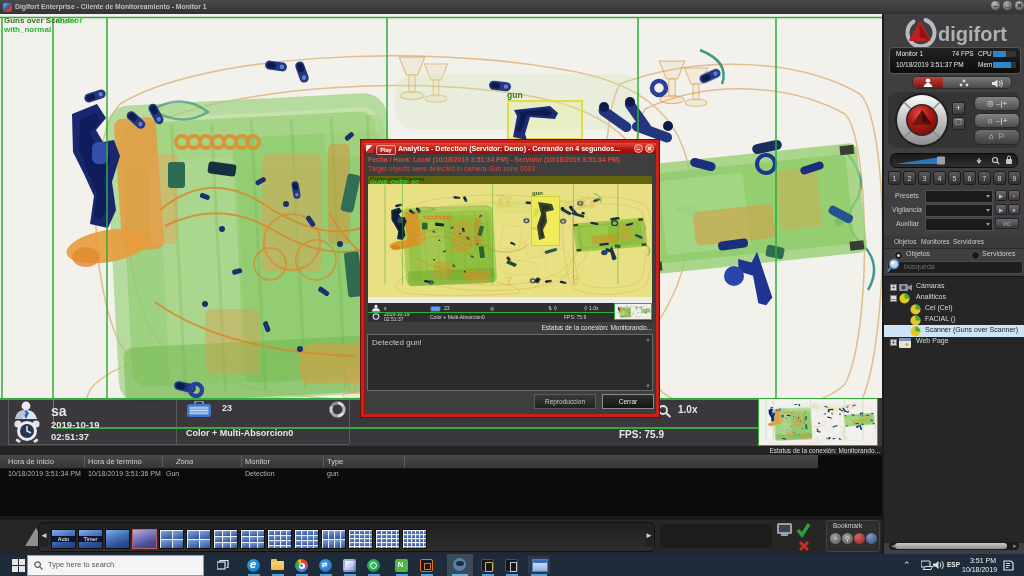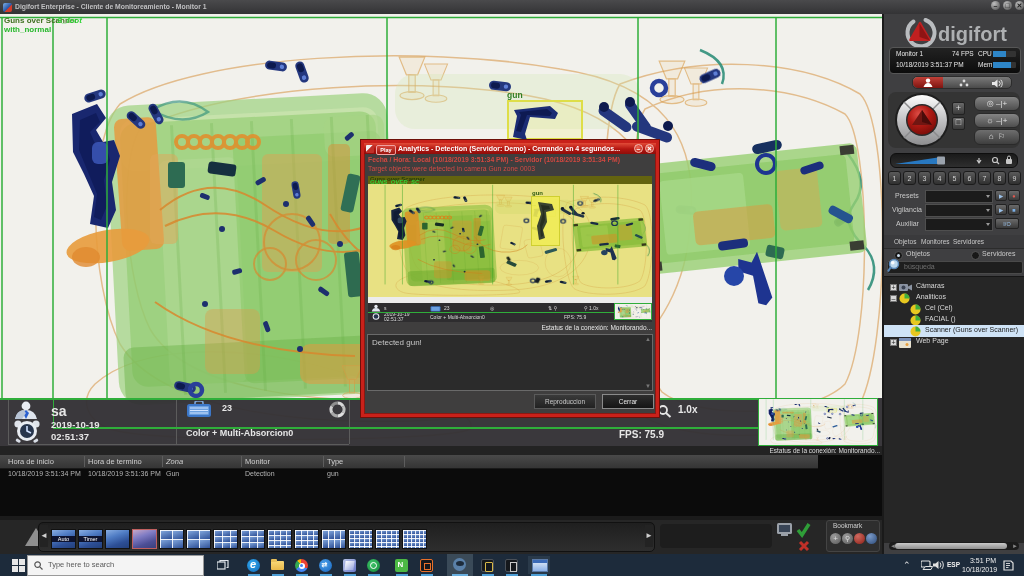--- a/index.html
+++ b/index.html
@@ -327,21 +327,21 @@
         </svg>
   </div>
 </div>
 <div class="abs" style="left:0;top:446px;width:882px;height:9px;background:#232323;"></div>
 <div class="abs" style="left:656px;top:446.5px;width:224px;height:8px;color:#dcdcdc;font-size:6.5px;text-align:right;">Estatus de la conexión: Monitorando...</div>
 
 <div id="etable" class="abs">
   <div id="ethead">
     <span style="left:8px;">Hora de inicio</span>
     <span style="left:88px;">Hora de termino</span>
-    <span style="left:166px;font-style:italic;">Zona</span>
+    <span style="left:176px;font-style:italic;">Zona</span>
     <span style="left:245px;">Monitor</span>
     <span style="left:327px;">Type</span>
     <i style="left:84px;"></i>
         <i style="left:162px;"></i>
         <i style="left:241px;"></i>
         <i style="left:323px;"></i>
         <i style="left:404px;"></i>
   </div>
   <div id="etrow" class="abs" style="left:0;top:15px;width:882px;height:10px;">
     <span style="left:8px;">10/18/2019 3:51:34 PM</span>

